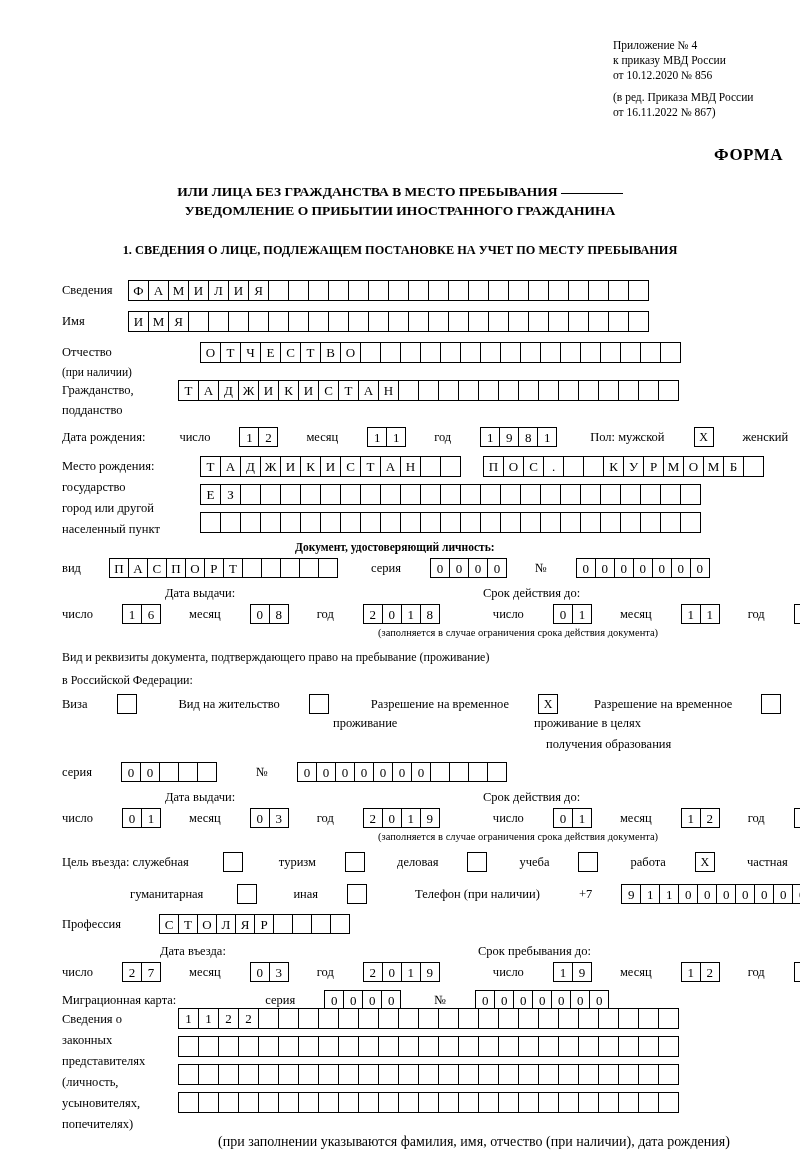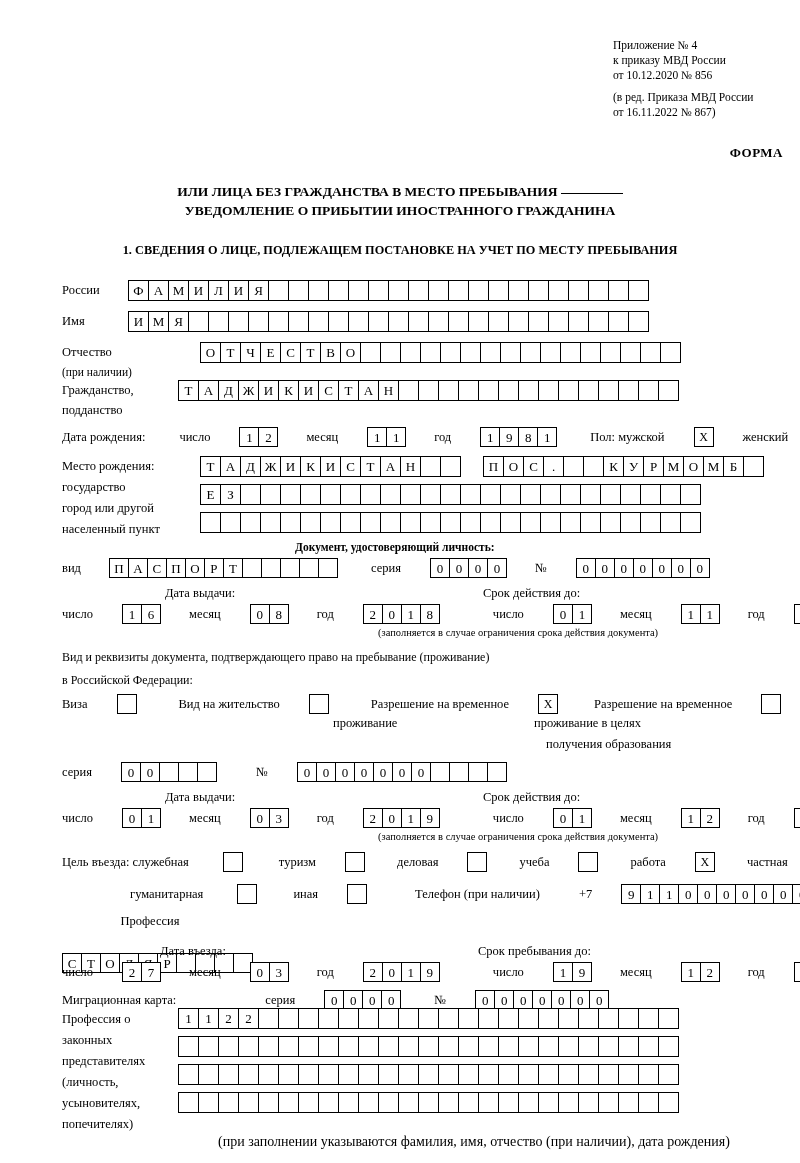--- a/index.html
+++ b/index.html
@@ -12,21 +12,21 @@
   .page{width:800px;height:1163px;position:relative;padding:0;box-sizing:border-box;}
 
   
   .hdr{
     position:absolute;left:613px;top:38px;width:180px;
     font-size:11.5px;line-height:15px;
   }
   .hdr .gap{height:7px;}
   .forma{
     position:absolute;left:0;top:145px;width:783px;text-align:right;
-    font-weight:bold;font-size:13px;letter-spacing:0.5px;
+    font-weight:bold;font-size:17px;letter-spacing:0.5px;
   }
 
   .title{
     position:absolute;left:0;top:182px;width:800px;text-align:center;
     font-weight:bold;font-size:13.5px;line-height:19px;
   }
   .title .u{display:inline-block;width:62px;border-bottom:1px solid #000;vertical-align:2px;}
 
   .sect1{
     position:absolute;left:0;top:243px;width:800px;text-align:center;
@@ -80,21 +80,21 @@
   <div class="title">
     <div>
       <span>ИЛИ ЛИЦА БЕЗ ГРАЖДАНСТВА В МЕСТО ПРЕБЫВАНИЯ</span>
       <span class="u"></span>
     </div>
     <div>УВЕДОМЛЕНИЕ О ПРИБЫТИИ ИНОСТРАННОГО ГРАЖДАНИНА</div>
   </div>
 
   <div class="sect1">1. СВЕДЕНИЯ О ЛИЦЕ, ПОДЛЕЖАЩЕМ ПОСТАНОВКЕ НА УЧЕТ ПО МЕСТУ ПРЕБЫВАНИЯ</div>
 
-  <div class="t" style="left:62px;top:283px;">России</div>
+  <div class="t" style="left:62px;top:283px;">Сведения</div>
   <div class="cells" id="r-surname" style="left:128px;top:280px;">
       <div class="cell">Ф</div>
       <div class="cell">А</div>
       <div class="cell">М</div>
       <div class="cell">И</div>
       <div class="cell">Л</div>
       <div class="cell">И</div>
       <div class="cell">Я</div>
       <div class="cell"></div>
       <div class="cell"></div>
@@ -514,21 +514,21 @@
         <div class="cell">0</div>
         <div class="cell">0</div>
         <div class="cell">0</div>
         <div class="cell">0</div>
         <div class="cell">0</div>
         <div class="cell">0</div>
         <div class="cell">0</div>
       </span>
   </div>
 
-  <div class="row" style="left:62px;top:914px;flex-direction:column;">
+  <div class="row" style="left:62px;top:914px;">
     <span class="lbl" style="margin-right:14px;">Профессия</span>
     <span class="inline-cells" id="r-prof">
         <div class="cell">С</div>
         <div class="cell">Т</div>
         <div class="cell">О</div>
         <div class="cell">Л</div>
         <div class="cell">Я</div>
         <div class="cell">Р</div>
         <div class="cell"></div>
         <div class="cell"></div>
@@ -591,21 +591,21 @@
         <div class="cell">0</div>
         <div class="cell">0</div>
         <div class="cell">0</div>
         <div class="cell">0</div>
         <div class="cell">0</div>
         <div class="cell">0</div>
         <div class="cell">0</div>
       </span>
   </div>
 
-  <div class="t" style="left:62px;top:1012px;">Профессия о</div>
+  <div class="t" style="left:62px;top:1012px;">Сведения о</div>
   <div class="t" style="left:62px;top:1033px;">законных</div>
   <div class="t" style="left:62px;top:1054px;">представителях</div>
   <div class="t" style="left:62px;top:1075px;">(личность,</div>
   <div class="t" style="left:62px;top:1096px;">усыновителях,</div>
   <div class="t" style="left:62px;top:1117px;">попечителях)</div>
 
   <div class="cells" id="r-lr1" style="left:178px;top:1008px;">
       <div class="cell">1</div>
       <div class="cell">1</div>
       <div class="cell">2</div>

